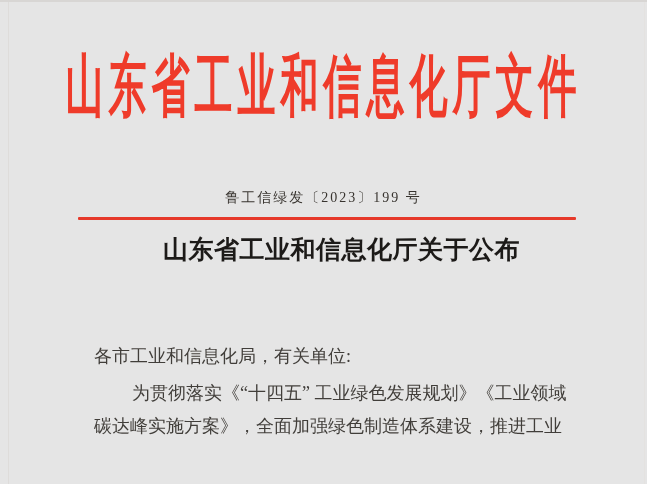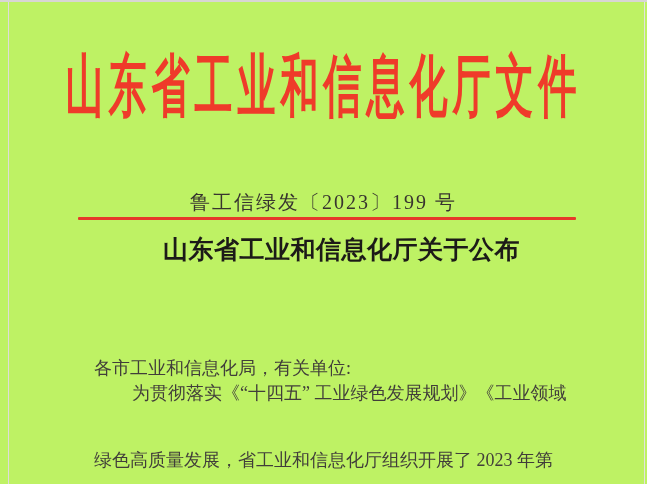--- a/index.html
+++ b/index.html
@@ -11,21 +11,21 @@
     position: relative;
     width: 647px;
     height: 484px;
     overflow: hidden;
     background: #fbfaf9;
     font-family: "Liberation Serif", "DejaVu Serif", serif;
   }
   .page {
     position: absolute;
     inset: 0;
-    background: #bef264;
+    background: #e5e5e5;
   }
   .edge-top {
     position: absolute; left: 0; top: 0; width: 647px; height: 2px;
     background: #d8d6d4;
   }
   .edge-left {
     position: absolute; left: 8px; top: 2px; width: 1px; height: 482px;
     background: #dedcda;
   }
   .edge-right {
@@ -41,21 +41,21 @@
     font-weight: bold;
     color: #ef3b2a;
     letter-spacing: 5px;
     white-space: nowrap;
     transform: scaleY(1.78);
     transform-origin: center;
   }
   .doc-number {
     position: absolute; top: 189px; left: 0; width: 100%;
     text-align: center;
-    font-size: 20px;
+    font-size: 14px;
     color: #38342f;
     letter-spacing: 2px;
   }
   .red-rule {
     position: absolute; top: 217px; left: 78px; width: 498px; height: 3px;
     background: #e6392a;
     border-radius: 1px;
   }
   .subject {
     position: absolute; top: 233px; left: 18px; width: 100%;
@@ -64,21 +64,20 @@
     line-height: 34px;
     font-weight: bold;
     color: #1c1a18;
     letter-spacing: 0.5px;
   }
   .salutation {
     position: absolute; top: 344px; left: 94px;
     font-size: 18px;
     color: #413e3a;
     white-space: nowrap;
-    margin-top: 12px;
   }
   .body-line {
     position: absolute; left: 94px;
     font-size: 18px;
     color: #413e3a;
     white-space: nowrap;
   }
   .body-line.l1 { top: 381px; padding-left: 38px; font-family: Liberation Serif, serif; }
   .body-line.l2 { top: 414px; }
   .body-line.l3 { top: 448px; }
@@ -101,16 +100,16 @@
 
     <div class="red-rule"></div>
 
     <div class="subject">
       <div>山东省工业和信息化厅关于公布</div>
     </div>
 
     <div class="salutation">各市工业和信息化局，有关单位:</div>
 
     <div class="body-line l1">为贯彻落实《“十四五” 工业绿色发展规划》《工业领域</div>
-    <div class="body-line l3">绿色高质量发展，省工业和信息化厅组织开展了 2023 年第</div>
+    <div class="body-line l2">碳达峰实施方案》，全面加强绿色制造体系建设，推进工业</div>
 
   </div>
 </div>
 
 </body></html>

